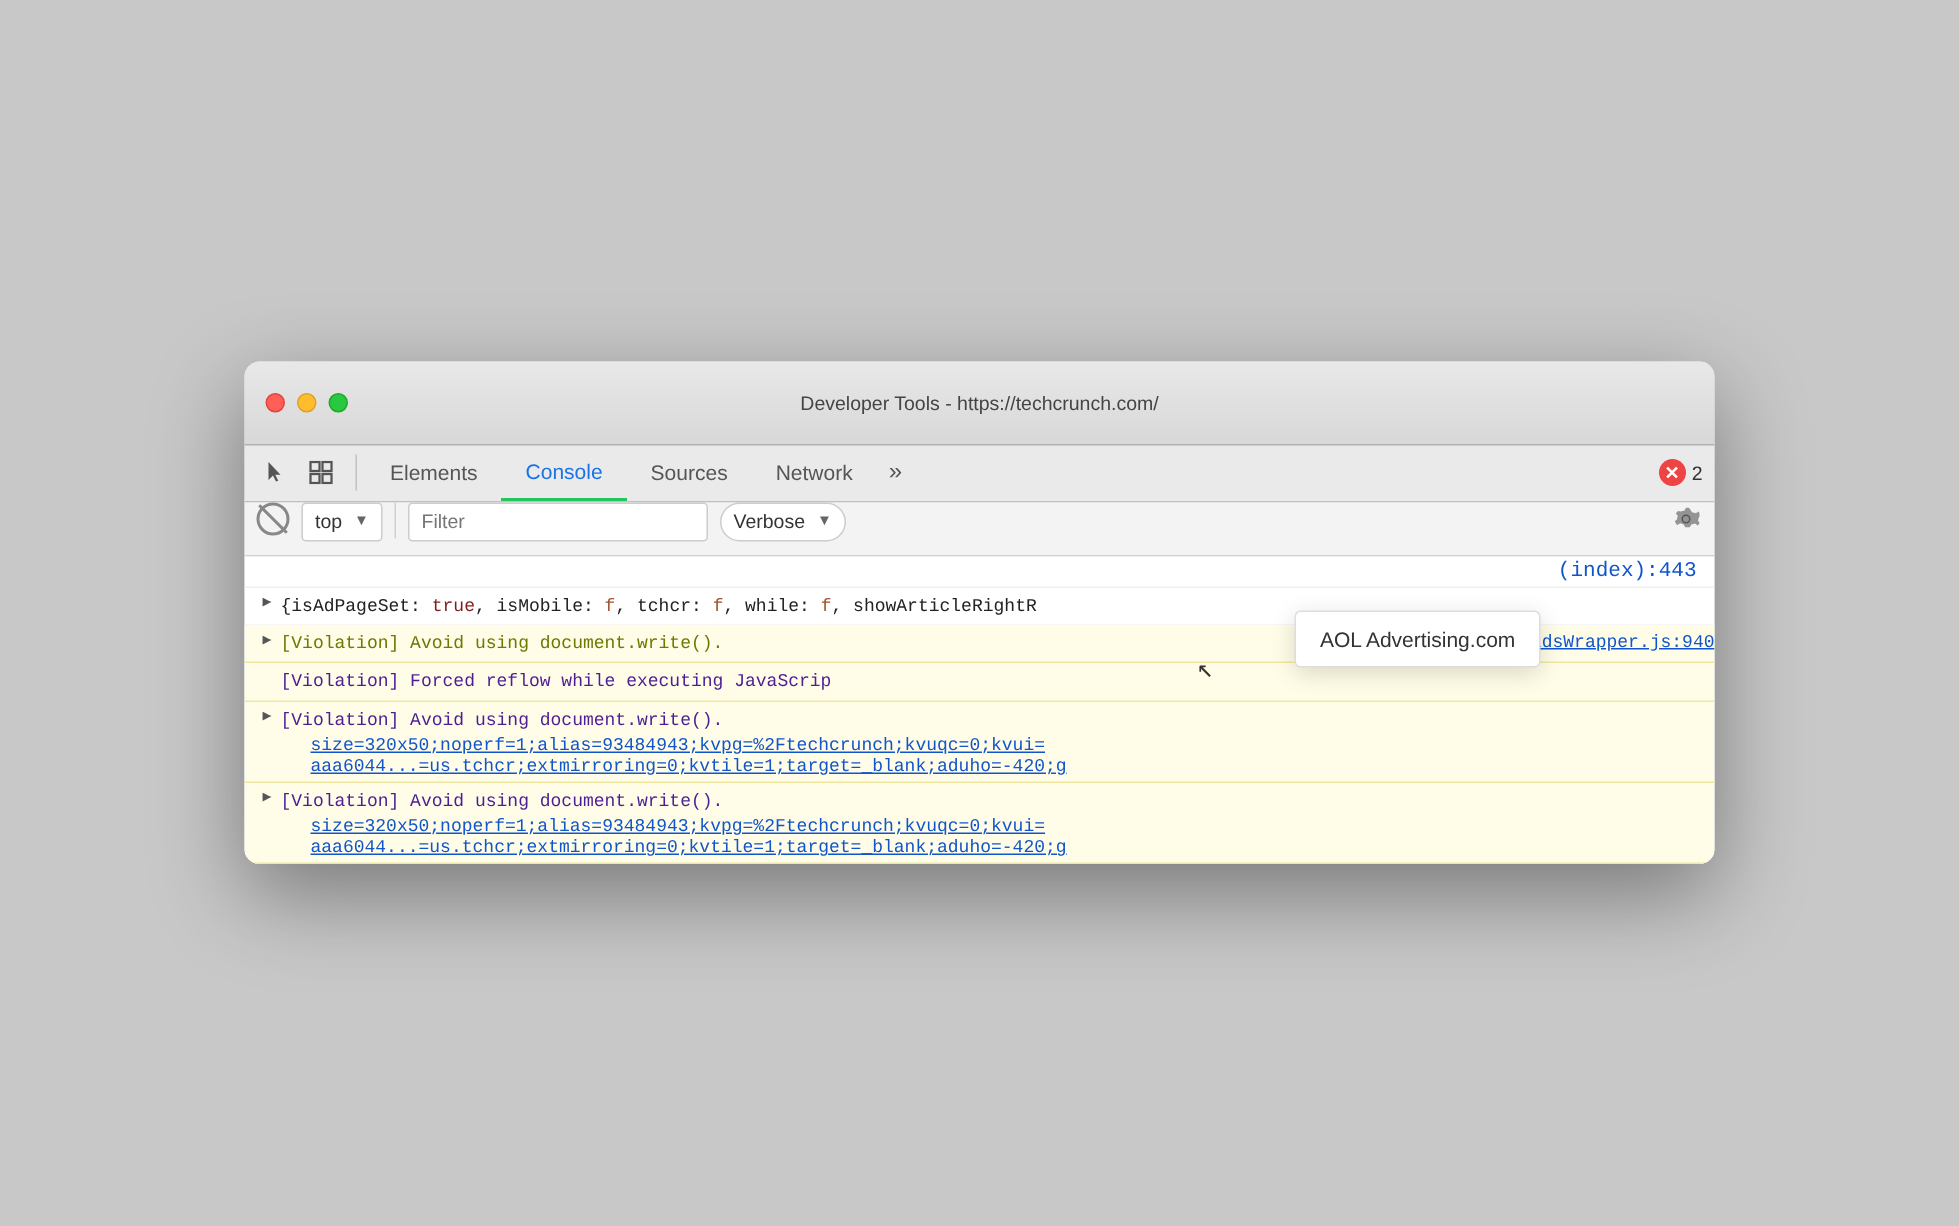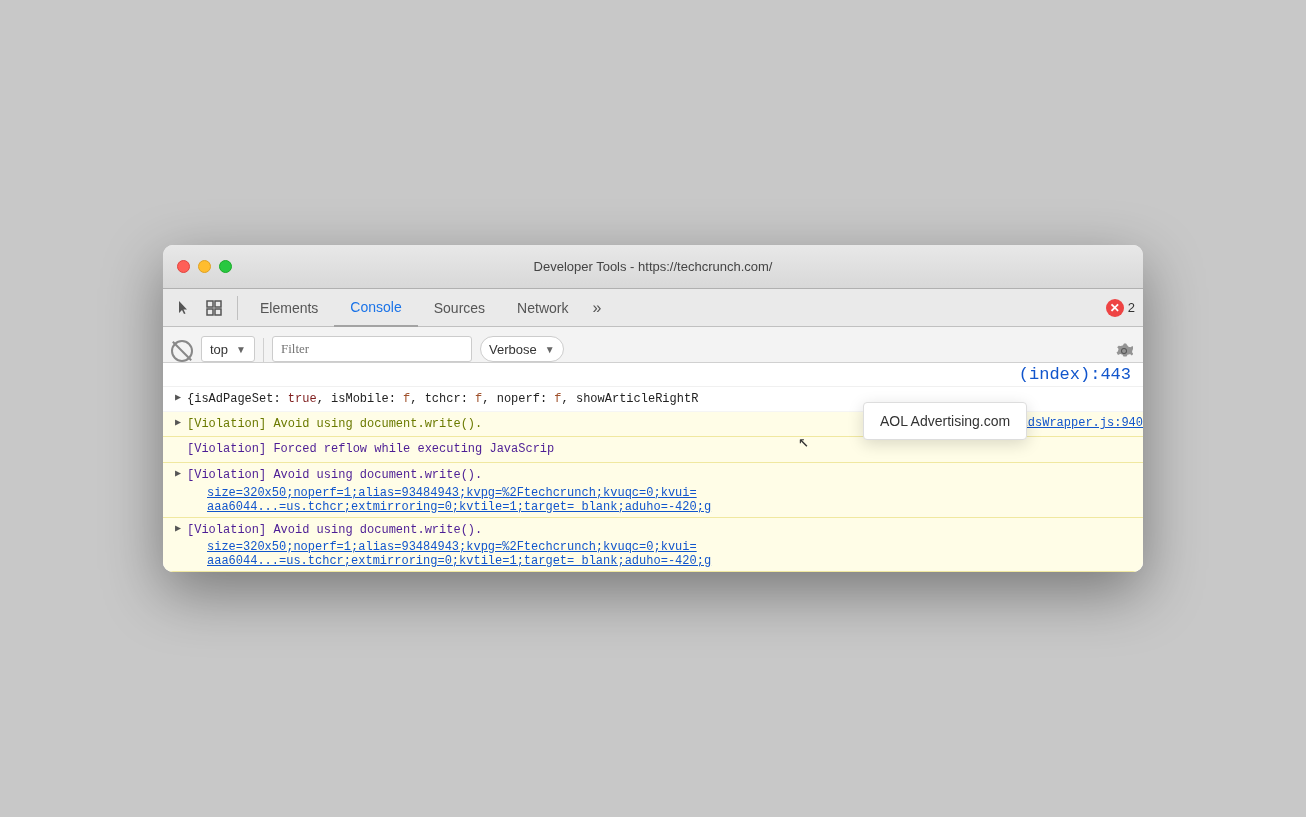--- a/index.html
+++ b/index.html
@@ -15,21 +15,21 @@
     .window {
       width: 980px;
       background: #f5f5f5;
       border-radius: 10px;
       box-shadow: 0 20px 60px rgba(0,0,0,0.4);
       overflow: hidden;
     }
     
     .title-bar {
       background: linear-gradient(to bottom, #e8e8e8, #d8d8d8);
-      height: 44px;
+      height: 56px;
       display: flex;
       align-items: center;
       padding: 0 14px;
       border-bottom: 1px solid #b0b0b0;
       position: relative;
     }
     .traffic-lights {
       display: flex;
       gap: 8px;
       align-items: center;
@@ -77,21 +77,21 @@
       height: 38px;
       display: flex;
       align-items: center;
       font-size: 14px;
       color: #555;
       cursor: pointer;
       position: relative;
     }
     .tab-item.active {
       color: #1a73e8;
-      border-bottom: 2px solid #a3a3a3;
+      border-bottom: 2px solid #22c55e;
     }
     .tab-more {
       padding: 0 8px;
       font-size: 16px;
       color: #555;
       cursor: pointer;
       height: 38px;
       display: flex;
       align-items: center;
     }
@@ -119,21 +119,21 @@
       color: white;
       font-size: 12px;
       font-weight: bold;
     }
     
     .toolbar {
       background: #f3f3f3;
       border-bottom: 1px solid #d0d0d0;
       height: 36px;
       display: flex;
-      align-items: flex-end;
+      align-items: flex-start;
       padding: 0 8px;
       gap: 8px;
     }
     .toolbar-btn {
       width: 22px;
       height: 22px;
       display: flex;
       align-items: center;
       justify-content: center;
       cursor: pointer;
@@ -171,21 +171,20 @@
     .filter-divider { width: 1px; height: 24px; background: #d0d0d0; }
     .filter-input {
       background: white;
       border: 1px solid #ccc;
       border-radius: 3px;
       padding: 2px 8px;
       font-size: 13px;
       height: 26px;
       width: 200px;
       color: #999;
-      font-family: Liberation Serif, serif;
     }
     .verbose-select {
       display: flex;
       align-items: center;
       background: white;
       border: 1px solid #ccc;
       border-radius: 13px;
       padding: 2px 8px;
       font-size: 13px;
       cursor: pointer;
@@ -209,21 +208,21 @@
     .console-link-line {
       display: flex;
       justify-content: flex-end;
       padding: 2px 12px;
       color: #555;
       border-bottom: 1px solid #f0f0f0;
     }
     .console-link {
       color: #1155cc;
       text-decoration: none;
-      font-size: 17px;
+      font-size: 14px;
     }
     .console-row {
       display: flex;
       align-items: flex-start;
       padding: 3px 0 3px 8px;
       border-bottom: 1px solid #f5f5f5;
       position: relative;
     }
     .console-row.violation {
       background: #fffde7;
@@ -384,21 +383,21 @@
 
   <div class="console-content">
 
     <div class="console-link-line">
       <a class="console-link">(index):443</a>
     </div>
 
     <div class="console-row">
       <span class="triangle">▶</span>
       <span class="console-text col-dark">
-        {<span class="col-dark">isAdPageSet:</span> <span class="col-blue">true</span>, <span class="col-dark">isMobile:</span> <span class="col-brown">f</span>, <span class="col-dark">tchcr:</span> <span class="col-brown">f</span>, <span class="col-dark">noperf:</span> <span class="col-brown">f</span>, <span class="col-dark">showArticleRightR</span>
+        {<span class="col-dark">isAdPageSet:</span> <span class="col-blue">true</span>, <span class="col-dark">isMobile:</span> <span class="col-brown">f</span>, <span class="col-dark">tchcr:</span> <span class="col-brown">f</span>, <span class="col-dark">while:</span> <span class="col-brown">f</span>, <span class="col-dark">showArticleRightR</span>
       </span>
     </div>
 
     <div class="console-row violation" style="position:relative;">
       <span class="triangle">▶</span>
       <span class="console-text col-olive">
         [Violation] Avoid using document.write().
       </span>
       <span class="aa-badge">AA</span>
       <a class="console-source">adsWrapper.js:940</a>

